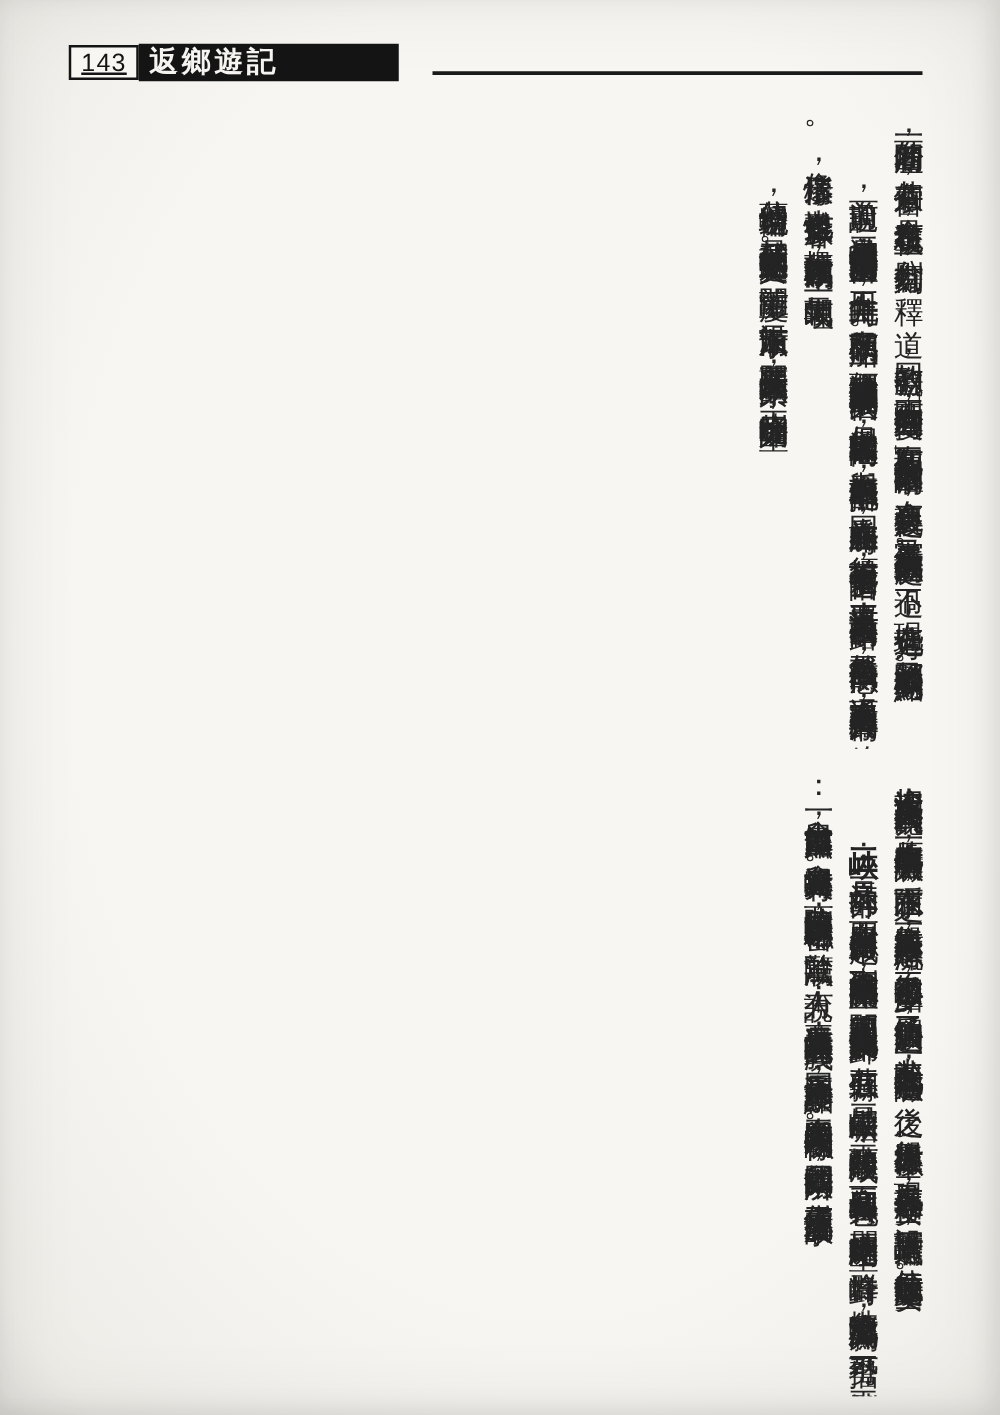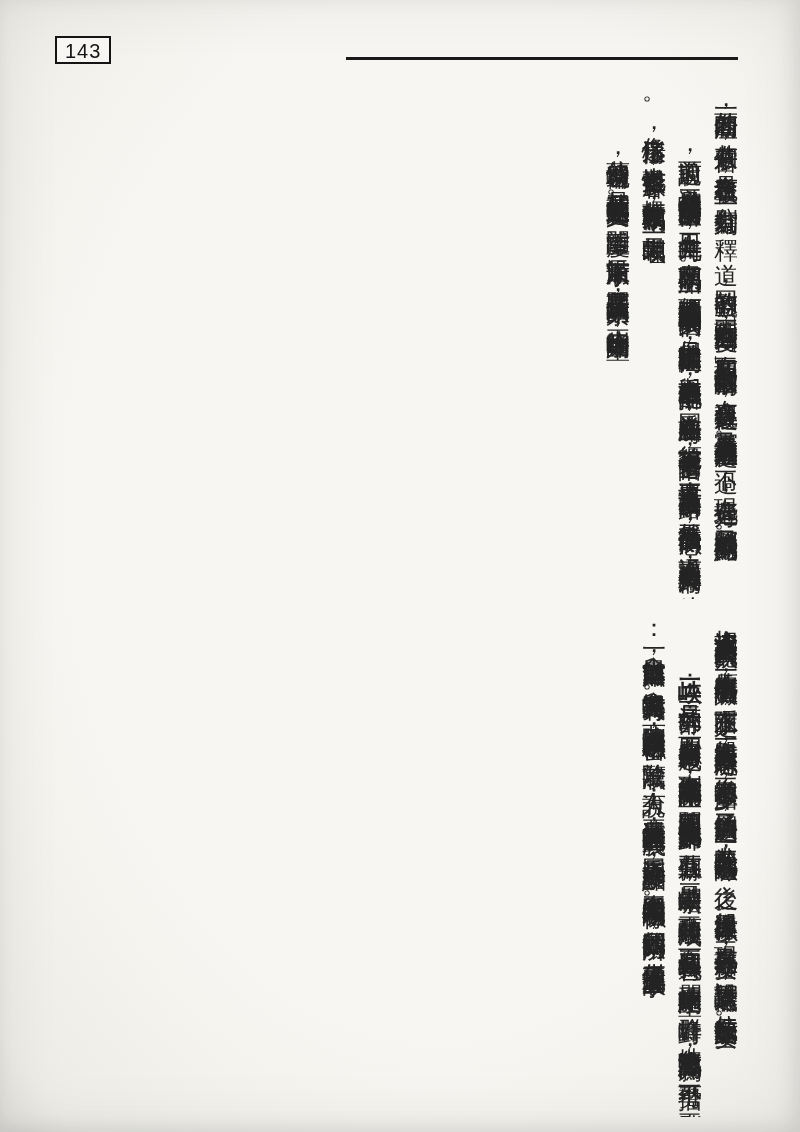--- a/index.html
+++ b/index.html
@@ -33,20 +33,21 @@
     box-sizing: border-box;
     border: 2px solid #141414;
     background: #f7f6f2;
     color: #141414;
     font-size: 20px;
     line-height: 26px;
     padding: 0 8px;
     margin: 1px 0;
     font-family: "Liberation Sans", "DejaVu Sans", sans-serif;
     letter-spacing: 1px;
+    text-decoration: underline;
   }
   .title-bar {
     background: #141414;
     color: #f5f4f0;
     font-size: 23px;
     font-weight: bold;
     line-height: 30px;
     padding: 0 96px 0 8px;
     letter-spacing: 3px;
     white-space: nowrap;
@@ -81,20 +82,21 @@
   .para-indent { text-indent: 2em; }
   .section-heading { font-weight: bold; letter-spacing: 1px; }
 </style>
 </head>
 <body>
 
 <div class="page">
 
   <div class="header">
     <span class="page-num-box">143</span>
+    <span class="title-bar">返鄉遊記</span>
   </div>
   <div class="header-rule"></div>
 
   <div class="band band-upper">
     <p>外面的一間石屋，共有八個窗子，全是在整塊石板上，分別刻有儒、釋、道、回教的符號，正門外面刻有左「博愛」，右「互博」四個約八十公分大的字最爲醒目。在這裏參觀之後，又去看軍統局主持人戴笠的住處。不過，現在這些地方，都已經開放成爲觀光點了。</p>
     <p class="para-indent">前面說過，遊三峽是我們今年探親時活動的重要項目，十五日上午九時，在朝天門碼頭上船。這個碼頭雖然是重慶五個碼頭中最大的一個，但是它的設備卻極爲簡陋，與重慶市的名氣不能搭配，因爲旅客在上船時，須提著行李走下百多個台階，還要再沿江邊走百多公尺的石子路，然後再靠自己的平衡感，通過水面上名不符其實的浮橋，才能進入船艙。像這樣情形，也難怪有很多旅客，提著行李站在朝天門碼頭上，朝天嘆氣哩！</p>
     <p class="para-indent">夢幻仙境號遊輪，是載我們三峽之旅的交通工具。離開重慶，沿長江順水而下，夔門是進入長江三峽的第一景，兩岸山峰陡削如壁，</p>
   </div>
 
   <div class="band band-lower">

